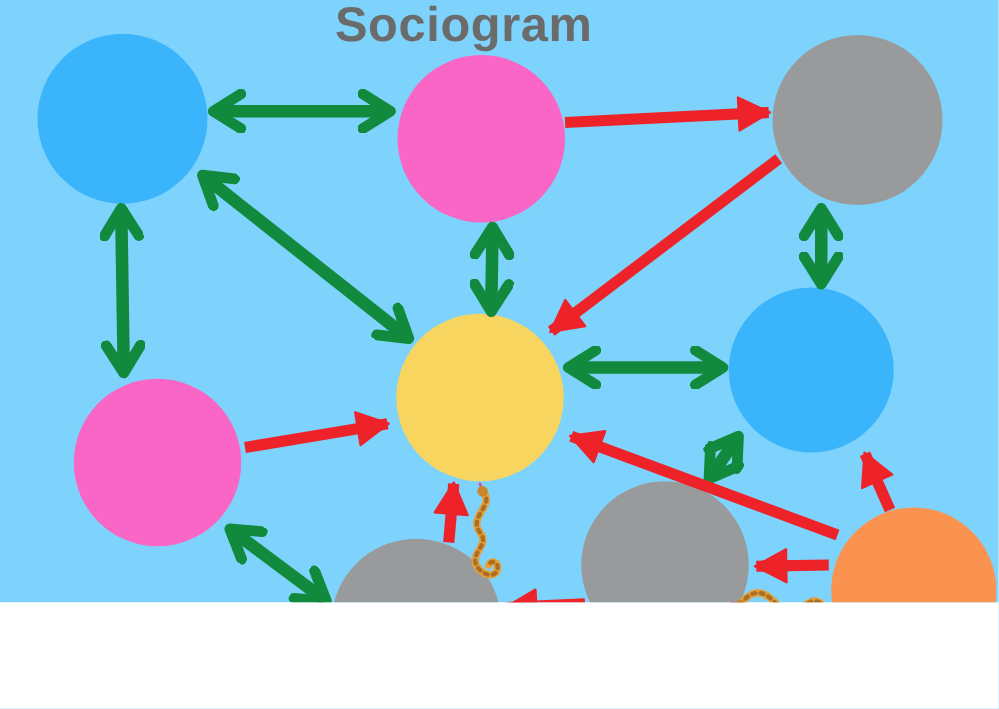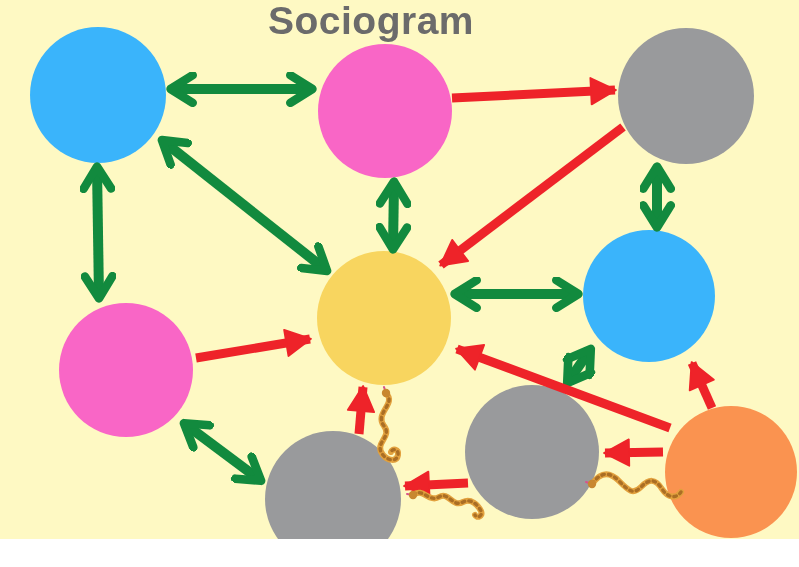--- a/index.html
+++ b/index.html
@@ -1,19 +1,19 @@
 <!DOCTYPE html>
 <html><head>
 <meta charset="utf-8">
 <style>
   html,body{margin:0;padding:0;background:#ffffff;}
   .stage{
     position:relative;
-    width:799px;height:539px;
-    background:#fef9c3;
+    width:799px;height:482px;
+    background:#7dd3fc;
     overflow:hidden;
     font-family:"Liberation Sans", sans-serif;
   }
   .title{
     position:absolute;
     left:371px;top:-1px;
     transform:translateX(-50%);
     margin:0;
     font-size:39px;
     font-weight:bold;

